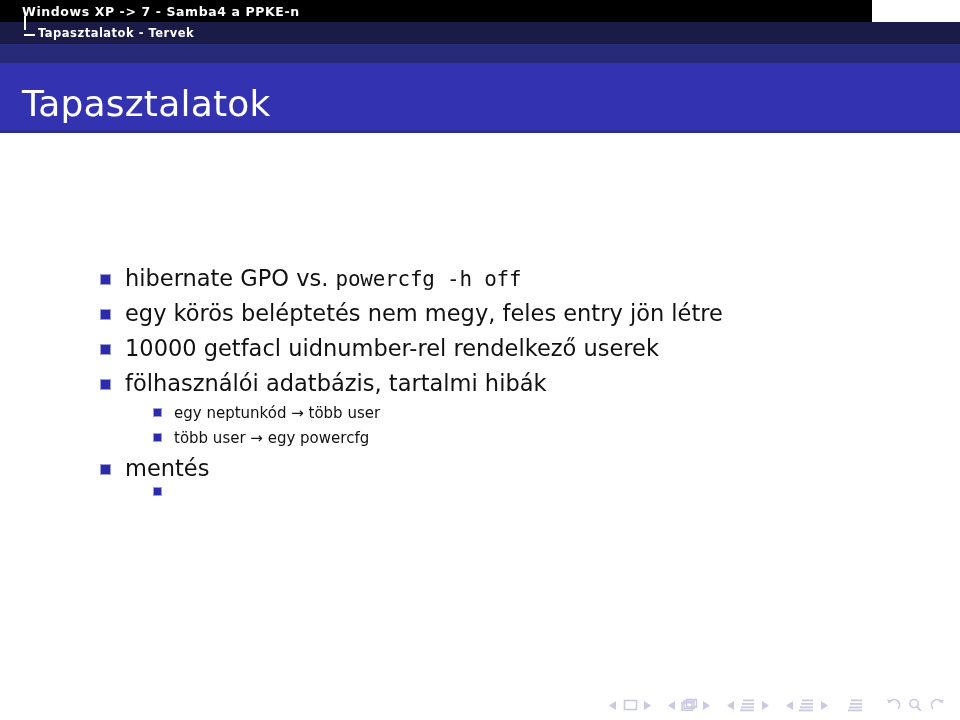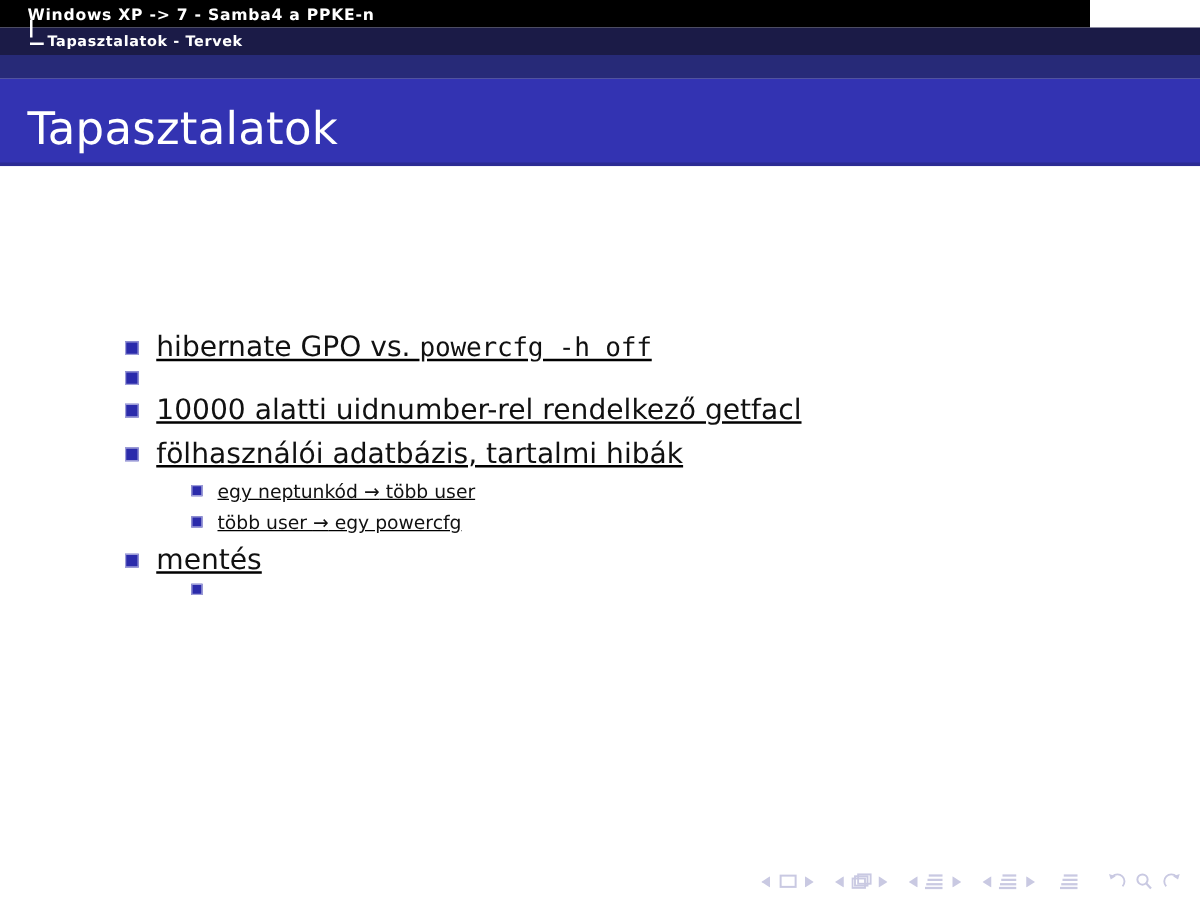--- a/index.html
+++ b/index.html
@@ -105,21 +105,20 @@
     width: 960px;
     height: 587px;
     background: #ffffff;
   }
 
   .bullet-list {
     position: absolute;
     left: 100px;
     top: 130px;
     width: 820px;
-    text-decoration: underline;
   }
 
   .item {
     display: flex;
     align-items: baseline;
     margin-bottom: 4px;
   }
   .item.lvl1 { padding-left: 0px; }
   .item.lvl2 { padding-left: 53px; }
 
@@ -200,24 +199,25 @@
 </div>
 
 <div class="content">
   <div class="bullet-list" id="bullet-list">
       <div class="item lvl1">
         <span class="marker"></span>
         <span class="label"><span>hibernate GPO vs. </span><span class="mono">powercfg -h off</span></span>
       </div>
       <div class="item lvl1">
         <span class="marker"></span>
-      </div>
-      <div class="item lvl1">
-        <span class="marker"></span>
-        <span class="label"><span>10000 alatti uidnumber-rel rendelkező getfacl</span></span>
+        <span class="label"><span>egy körös beléptetés nem megy, feles entry jön létre</span></span>
+      </div>
+      <div class="item lvl1">
+        <span class="marker"></span>
+        <span class="label"><span>10000 getfacl uidnumber-rel rendelkező userek</span></span>
       </div>
       <div class="item lvl1">
         <span class="marker"></span>
         <span class="label"><span>fölhasználói adatbázis, tartalmi hibák</span></span>
       </div>
       <div class="item lvl2">
         <span class="marker"></span>
         <span class="label"><span>egy neptunkód </span><span class="arrow">→</span><span> több user</span></span>
       </div>
       <div class="item lvl2">

